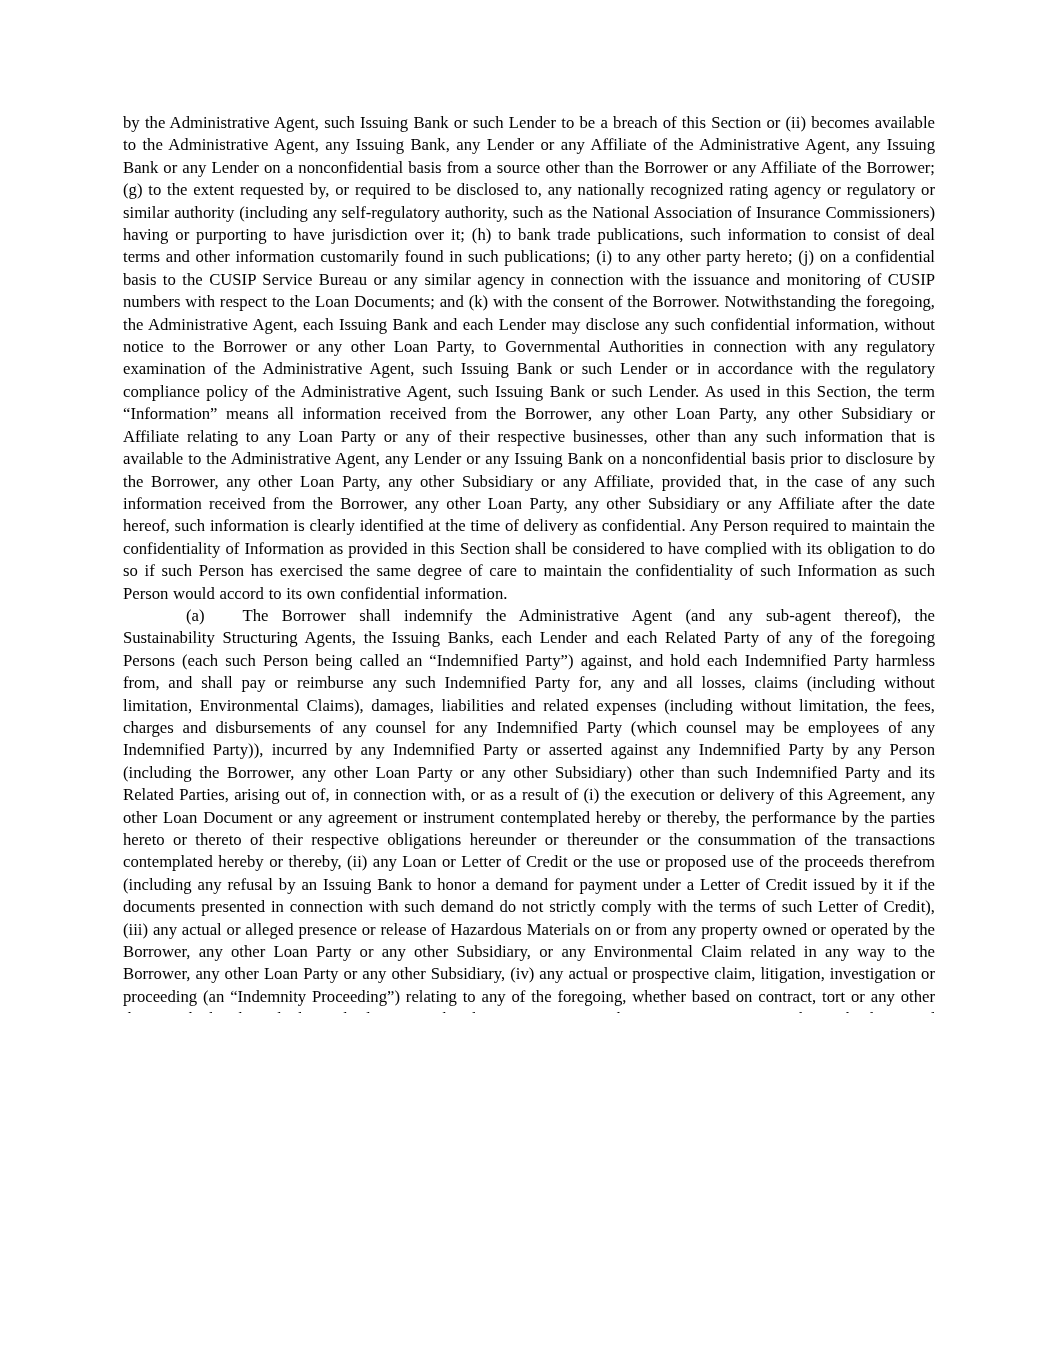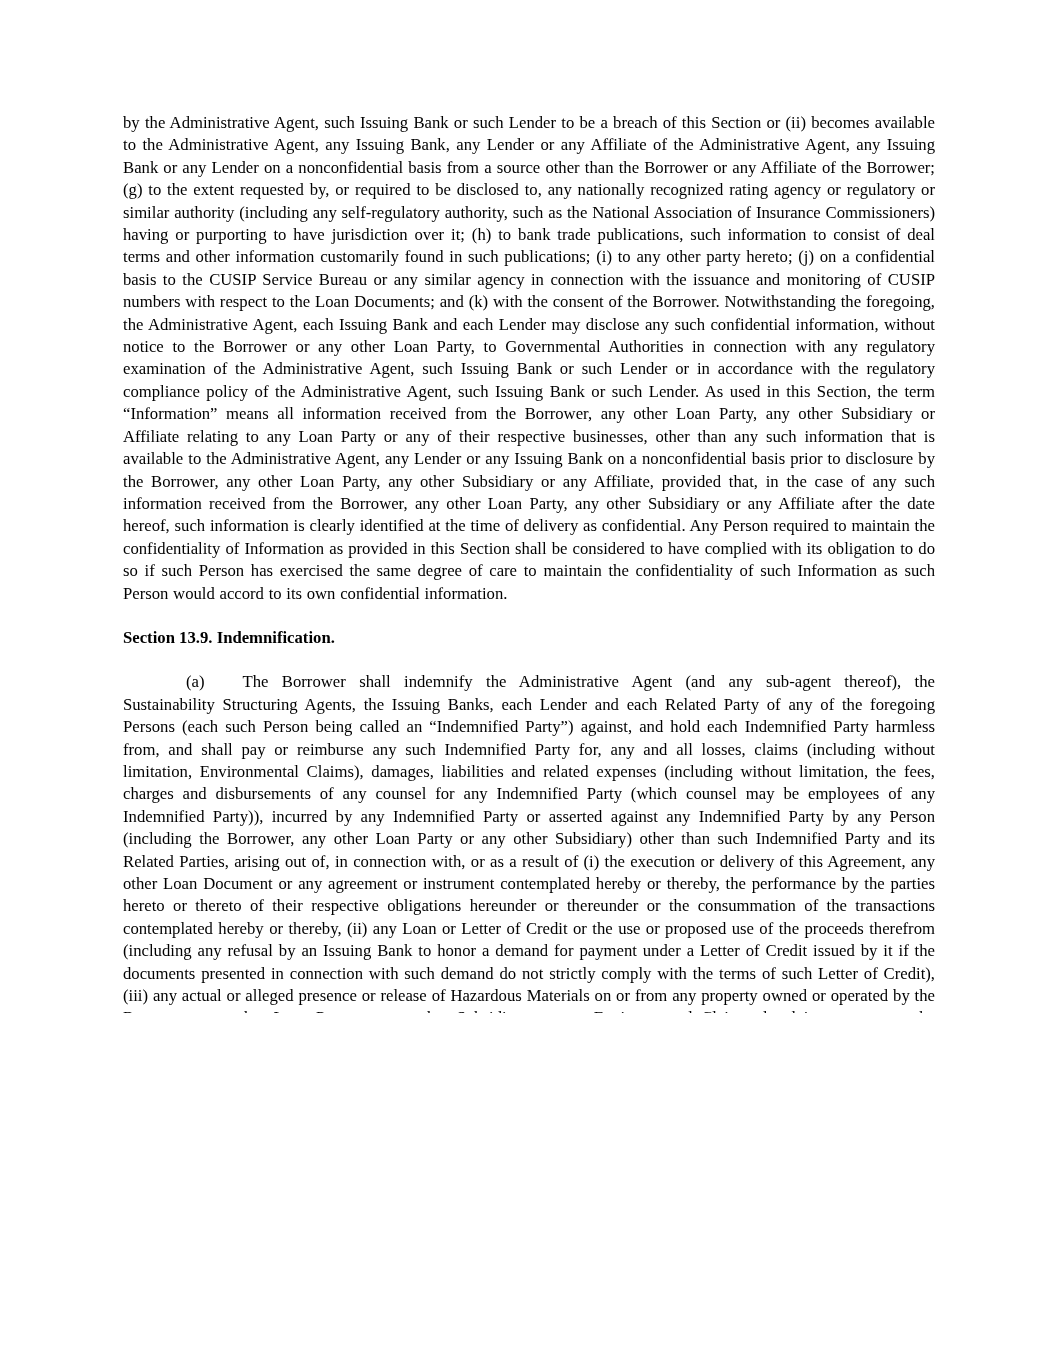--- a/index.html
+++ b/index.html
@@ -67,21 +67,20 @@
   </style>
 </head>
 <body>
 
 <div class="page">
 
   <div class="content">
 
     <p class="body-paragraph">by the Administrative Agent, such Issuing Bank or such Lender to be a breach of this Section or (ii) becomes available to the Administrative Agent, any Issuing Bank, any Lender or any Affiliate of the Administrative Agent, any Issuing Bank or any Lender on a nonconfidential basis from a source other than the Borrower or any Affiliate of the Borrower; (g) to the extent requested by, or required to be disclosed to, any nationally recognized rating agency or regulatory or similar authority (including any self-regulatory authority, such as the National Association of Insurance Commissioners) having or purporting to have jurisdiction over it; (h) to bank trade publications, such information to consist of deal terms and other information customarily found in such publications; (i) to any other party hereto; (j) on a confidential basis to the CUSIP Service Bureau or any similar agency in connection with the issuance and monitoring of CUSIP numbers with respect to the Loan Documents; and (k) with the consent of the Borrower.  Notwithstanding the foregoing, the Administrative Agent, each Issuing Bank and each Lender may disclose any such confidential information, without notice to the Borrower or any other Loan Party, to Governmental Authorities in connection with any regulatory examination of the Administrative Agent, such Issuing Bank or such Lender or in accordance with the regulatory compliance policy of the Administrative Agent, such Issuing Bank or such Lender.  As used in this Section, the term “Information” means all information received from the Borrower, any other Loan Party, any other Subsidiary or Affiliate relating to any Loan Party or any of their respective businesses, other than any such information that is available to the Administrative Agent, any Lender or any Issuing Bank on a nonconfidential basis prior to disclosure by the Borrower, any other Loan Party, any other Subsidiary or any Affiliate, provided that, in the case of any such information received from the Borrower, any other Loan Party, any other Subsidiary or any Affiliate after the date hereof, such information is clearly identified at the time of delivery as confidential.  Any Person required to maintain the confidentiality of Information as provided in this Section shall be considered to have complied with its obligation to do so if such Person has exercised the same degree of care to maintain the confidentiality of such Information as such Person would accord to its own confidential information.</p>
 
-    <p class="section-heading">Section 13.9.  Indemnification.</p>
 
     <p class="body-paragraph">
       <span class="first-line-indent"></span><span>(a)</span><span class="tab-gap"></span><span>The Borrower shall indemnify the Administrative Agent (and any sub-agent thereof), the Sustainability Structuring Agents, the Issuing Banks, each Lender and each Related Party of any of the foregoing Persons (each such Person being called an “Indemnified Party”) against, and hold each Indemnified Party harmless from, and shall pay or reimburse any such Indemnified Party for, any and all losses, claims (including without limitation, Environmental Claims), damages, liabilities and related expenses (including without limitation, the fees, charges and disbursements of any counsel for any Indemnified Party (which counsel may be employees of any Indemnified Party)), incurred by any Indemnified Party or asserted against any Indemnified Party by any Person (including the Borrower, any other Loan Party or any other Subsidiary) other than such Indemnified Party and its Related Parties, arising out of, in connection with, or as a result of (i) the execution or delivery of this Agreement, any other Loan Document or any agreement or instrument contemplated hereby or thereby, the performance by the parties hereto or thereto of their respective obligations hereunder or thereunder or the consummation of the transactions contemplated hereby or thereby, (ii) any Loan or Letter of Credit or the use or proposed use of the proceeds therefrom (including any refusal by an Issuing Bank to honor a demand for payment under a Letter of Credit issued by it if the documents presented in connection with such demand do not strictly comply with the terms of such Letter of Credit), (iii) any actual or alleged presence or release of Hazardous Materials on or from any property owned or operated by the Borrower, any other Loan Party or any other Subsidiary, or any Environmental Claim related in any way to the Borrower, any other Loan Party or any other Subsidiary, (iv) any actual or prospective claim, litigation, investigation or proceeding (an “Indemnity Proceeding”) relating to any of the foregoing, whether based on contract, tort or any other theory, whether brought by a third party or by the Borrower, any other Loan Party or any other Subsidiary, and regardless of whether any Indemnified Party is a party thereto, or (v) any claim (including without limitation, any Environmental Claims), investigation, litigation or other proceeding (whether or not the Administrative Agent, the Sustainability Structuring Agents, any Issuing Bank or any Lender is a party thereto) and the</span>
     </p>
 
   </div>
 
   <div class="footer-page-number">126</div>
 
   <div class="footer-doc-id">LEGAL02/44946491v5</div>

